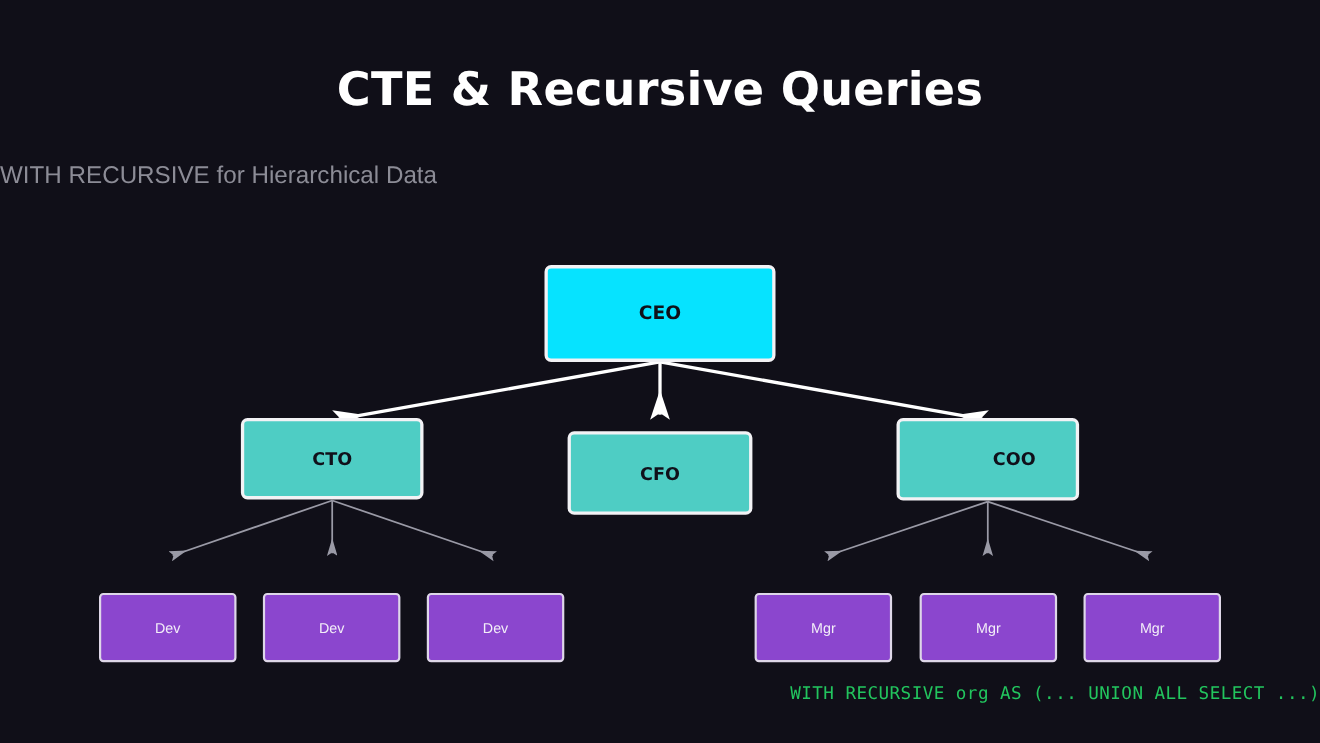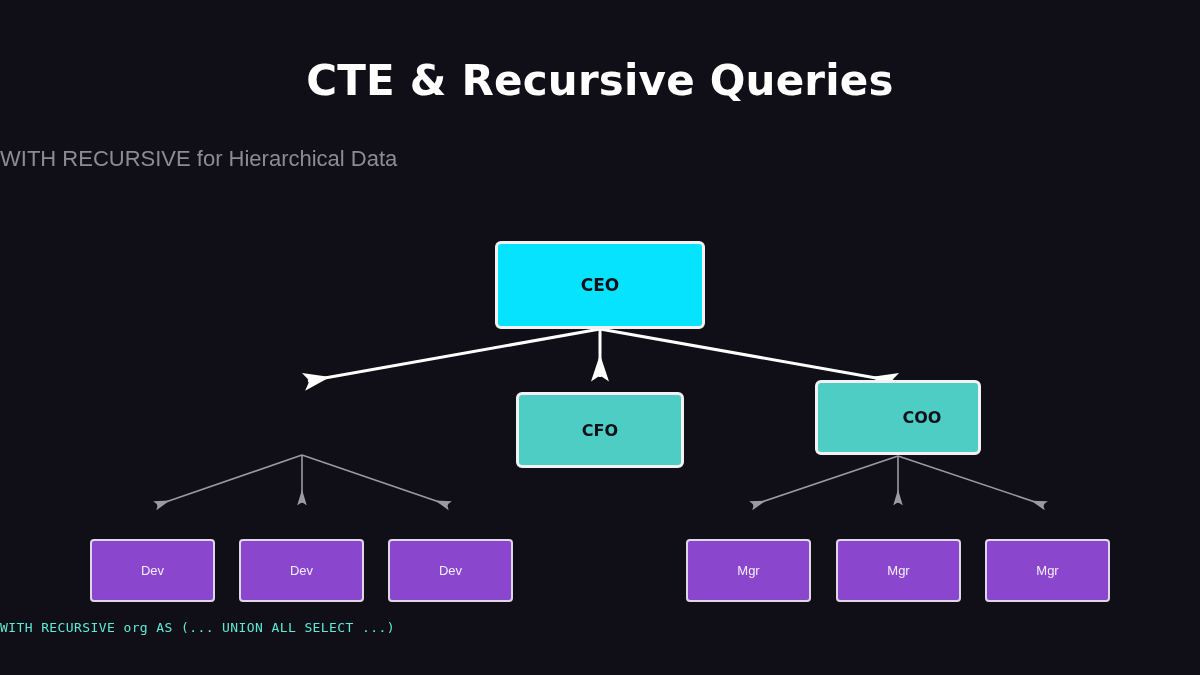--- a/index.html
+++ b/index.html
@@ -109,24 +109,24 @@
     font-weight: normal;
     font-family: "Liberation Sans", sans-serif;
   }
 
   
   #footer-code {
     position: absolute;
     left: 0;
     top: 620px;
     width: 1200px;
-    text-align: left;
+    text-align: right;
     font-family: "DejaVu Sans Mono", monospace;
-    font-size: 13px;
-    color: #5eead4;
+    font-size: 16px;
+    color: #22c55e;
     letter-spacing: 0.4px;
   }
 </style>
 </head>
 <body>
 
 <div id="slide">
 
   <div id="title">CTE &amp; Recursive Queries</div>
   <div id="subtitle">WITH RECURSIVE for Hierarchical Data</div>
@@ -159,20 +159,23 @@
         <line x1="898" y1="456" x2="753" y2="505" stroke="#9A9AA6" stroke-width="1.6" marker-end="url(#arrow-gray)"></line>
         <line x1="898" y1="456" x2="898" y2="503" stroke="#9A9AA6" stroke-width="1.6" marker-end="url(#arrow-gray)"></line>
         <line x1="898" y1="456" x2="1044" y2="505" stroke="#9A9AA6" stroke-width="1.6" marker-end="url(#arrow-gray)"></line>
       </g>
     </svg>
 
     <div class="node level-root" style="left:495px; top:241px; width:210px; height:88px;">
       <span class="node-label">CEO</span>
     </div>
 
+    <div class="node level-mid" style="left:219px; top:380px; width:166px; height:74px;">
+      <span class="node-label">CTO</span>
+    </div>
     <div class="node level-mid" style="left:516px; top:392px; width:168px; height:76px;">
       <span class="node-label">CFO</span>
     </div>
     <div class="node level-mid" style="left:815px; top:380px; width:166px; height:75px;padding-left:48px;">
       <span class="node-label">COO</span>
     </div>
 
     <div class="node level-leaf" style="left:90px; top:507px; width:125px; height:63px;">
       <span class="node-label">Dev</span>
     </div>

